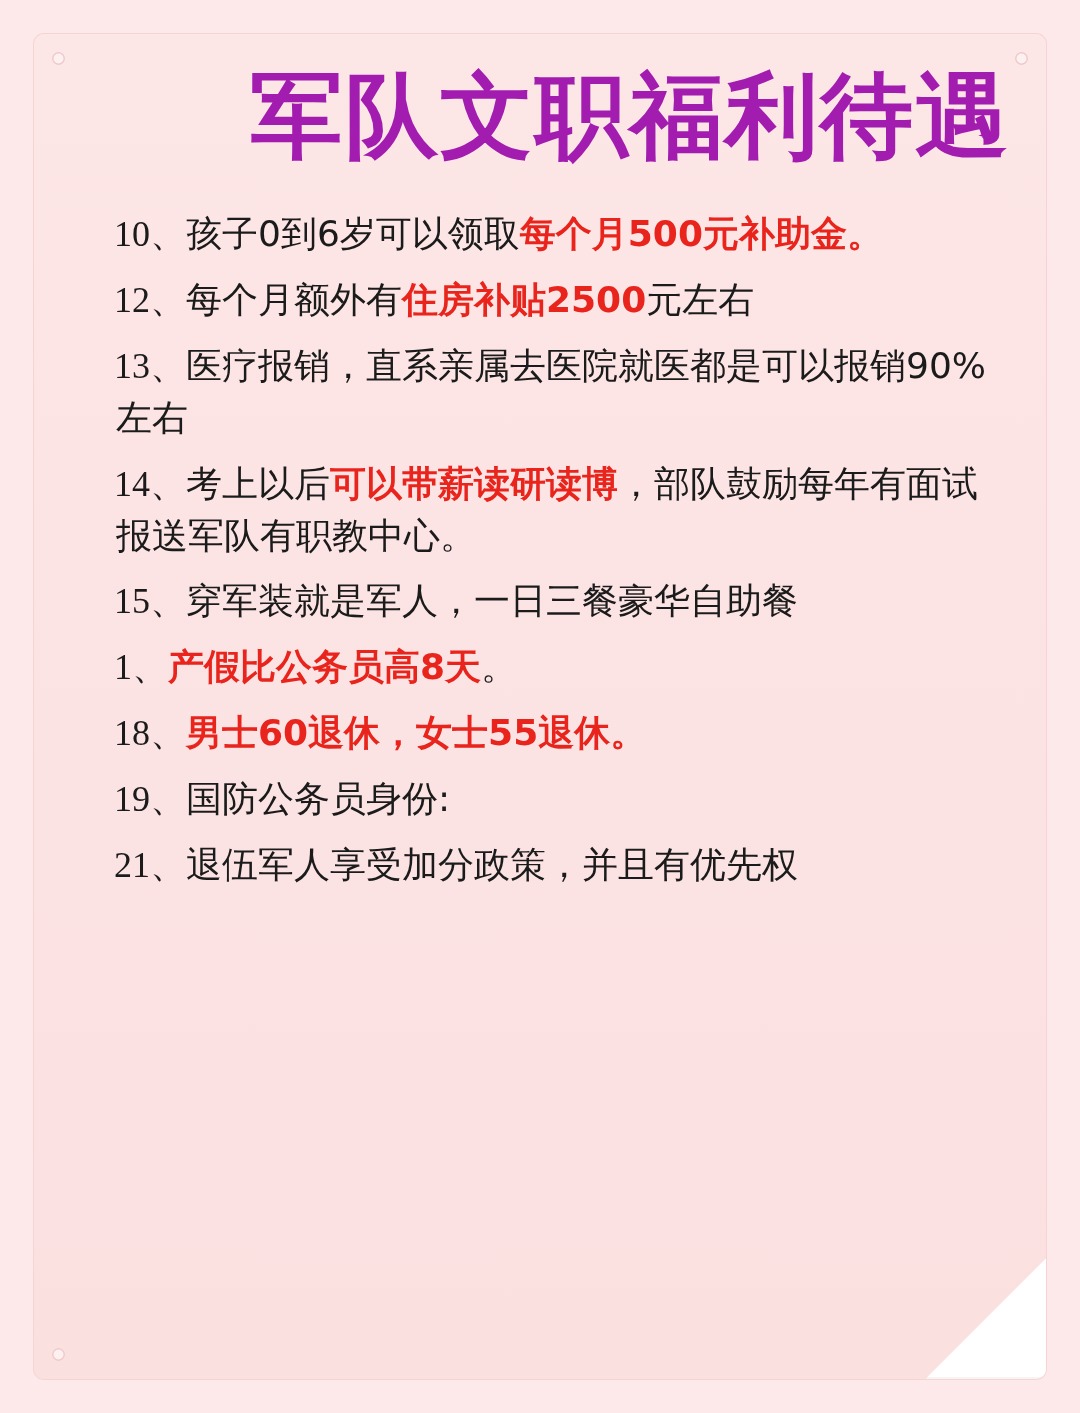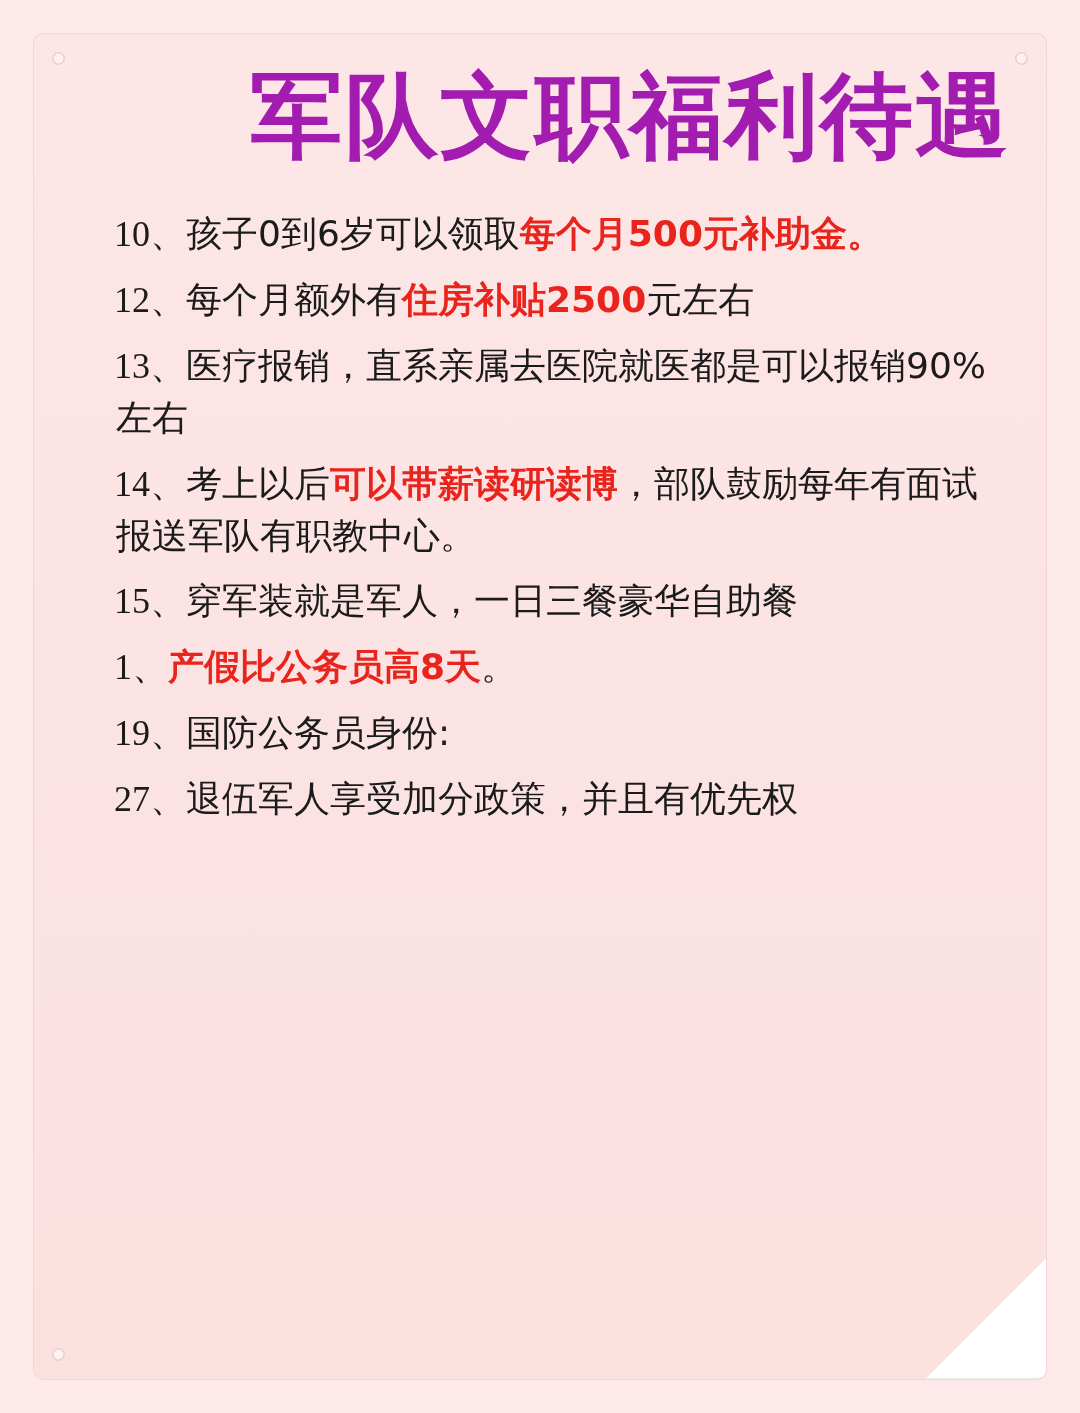--- a/index.html
+++ b/index.html
@@ -138,22 +138,23 @@
 
     <div class="content">
       <h1 class="title">军队文职福利待遇</h1>
       <div class="lines" id="benefit-list">
           <p class="line"><span class="num">10、</span><span class="">孩子0到6岁可以领取</span><span class="hl">每个月500元补助金。</span></p>
           <p class="line"><span class="num">12、</span><span class="">每个月额外有</span><span class="hl">住房补贴2500</span><span class="">元左右</span></p>
           <p class="line"><span class="num">13、</span><span class="">医疗报销，直系亲属去医院就医都是可以报销90%左右</span></p>
           <p class="line"><span class="num">14、</span><span class="">考上以后</span><span class="hl">可以带薪读研读博</span><span class="">，部队鼓励每年有面试报送军队有职教中心。</span></p>
           <p class="line"><span class="num">15、</span><span class="">穿军装就是军人，一日三餐豪华自助餐</span></p>
           <p class="line"><span class="num">1、</span><span class="hl">产假比公务员高8天</span><span class="">。</span></p>
+          <p class="line"><span class="num">18、</span><span class="hl">男士60退休，女士55退休。</span></p>
           <p class="line"><span class="num">19、</span><span class="">国防公务员身份:</span></p>
-          <p class="line"><span class="num">27、</span><span class="">退伍军人享受加分政策，并且有优先权</span></p>
+          <p class="line"><span class="num">21、</span><span class="">退伍军人享受加分政策，并且有优先权</span></p>
         </div>
     </div>
 
     <div class="fold-shade"></div>
     <div class="fold"></div>
     <div class="fold-edge"></div>
   </div>
 </div>
 
 </body></html>

